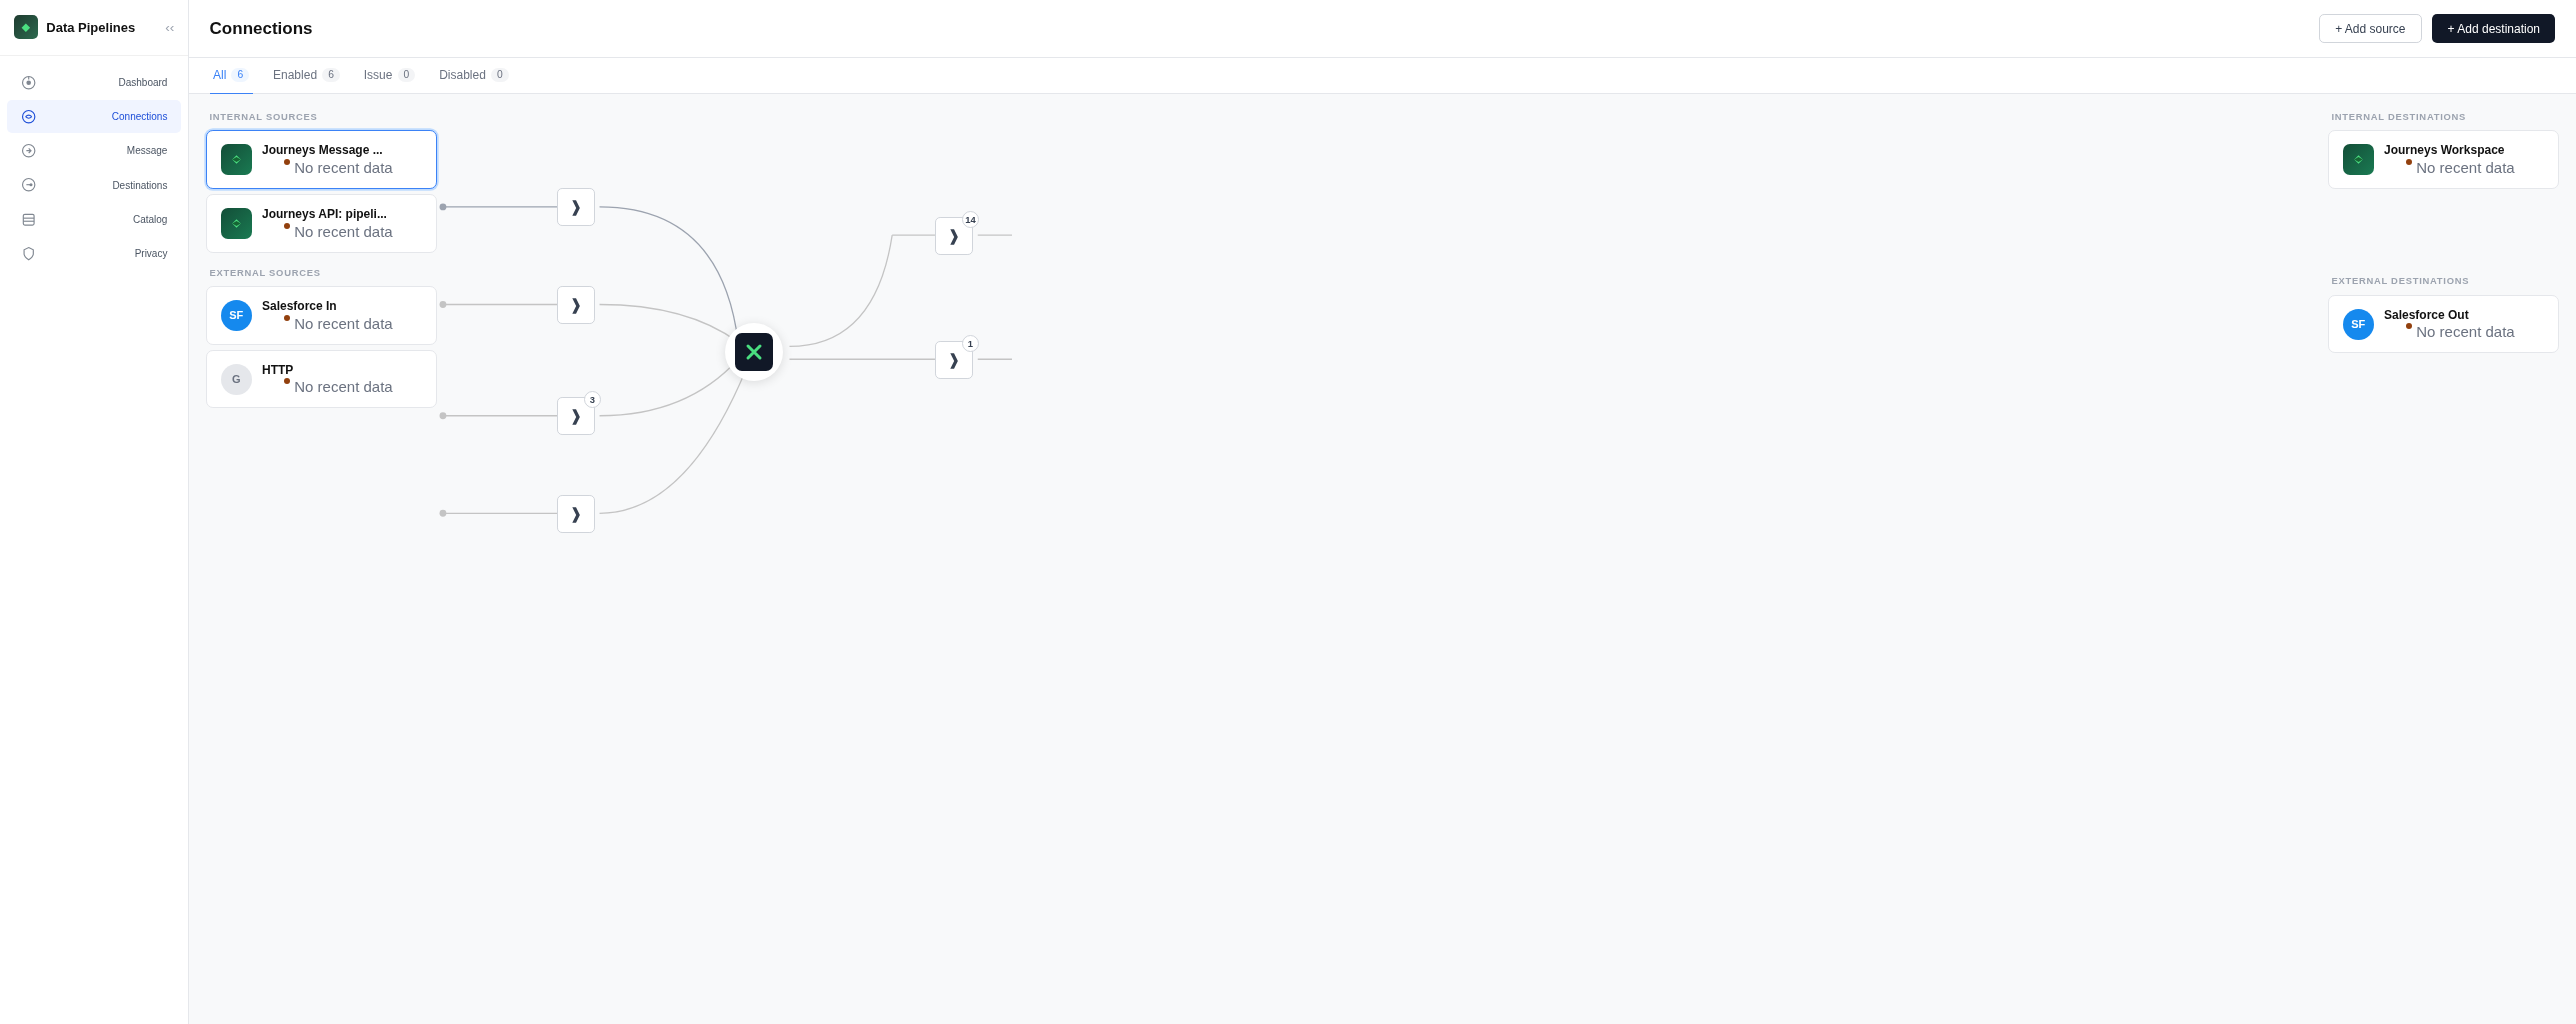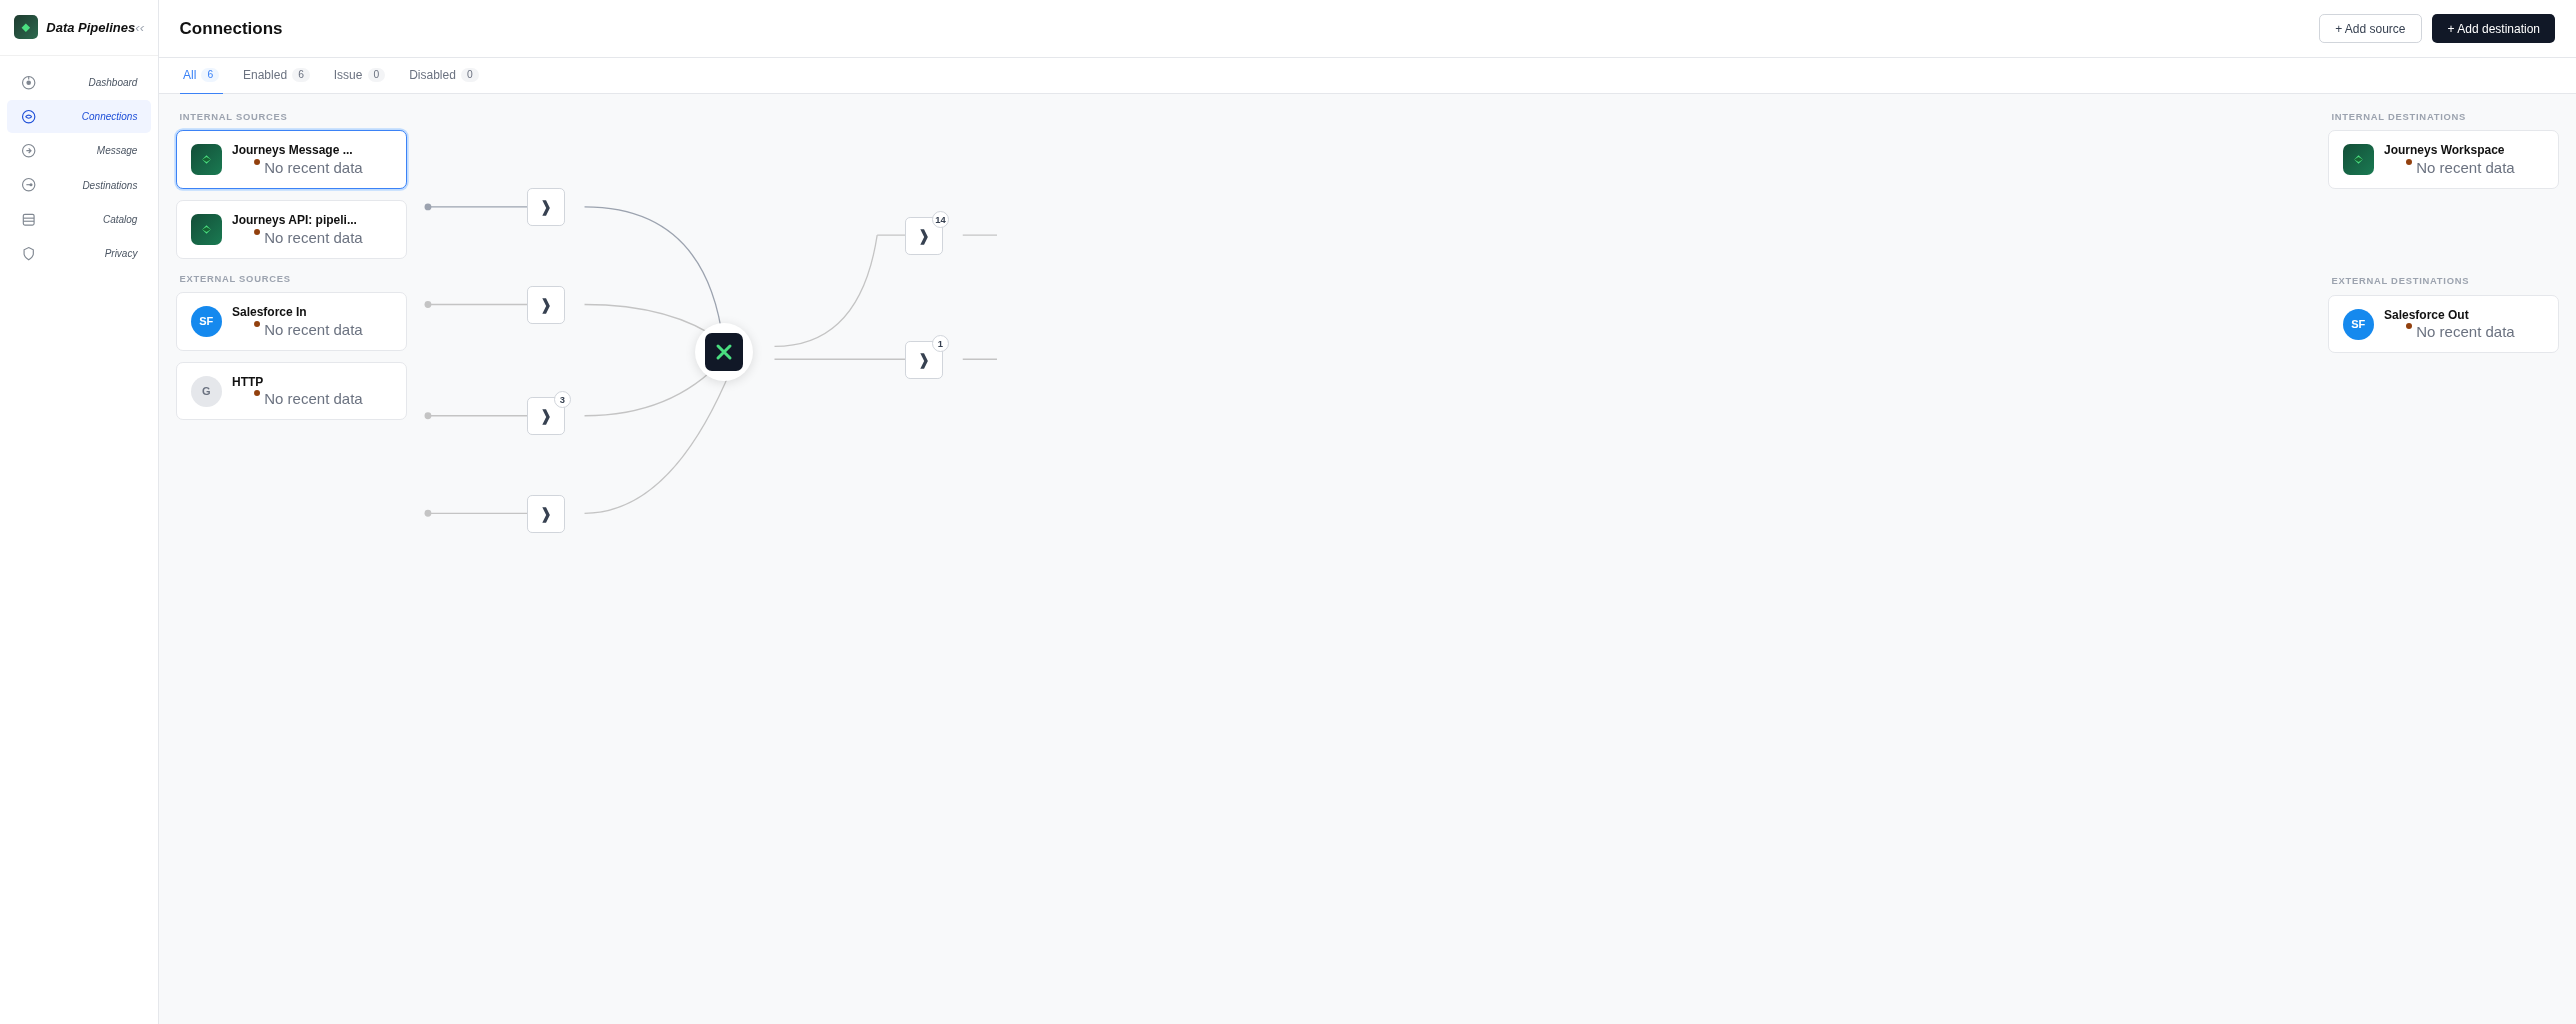--- a/index.html
+++ b/index.html
@@ -1,26 +1,25 @@
 <!DOCTYPE html>
 <html style="font-size:13.7px"><head>
   <meta charset="utf-8">
   <style>
     * { box-sizing: border-box; margin: 0; padding: 0; }
     body { font-family: -apple-system, BlinkMacSystemFont, 'Segoe UI', sans-serif; background: #f5f5f5; display: flex; height: 100vh; overflow: hidden; }
 
     
     .sidebar {
-      width: 159px;
+      width: 189px;
       background: #fff;
       border-right: 0.9px solid #e5e7eb;
       display: flex;
       flex-direction: column;
       flex-shrink: 0;
-      font-style: italic;
     }
     .sidebar-header {
       display: flex;
       align-items: center;
       justify-content: space-between;
       padding: 15.4px 13.7px;
       border-bottom: 0.9px solid #f0f0f0;
     }
     .sidebar-logo {
       display: flex;
@@ -165,21 +164,21 @@
       padding-left: 3.4px;
     }
     .source-card {
       background: #fff;
       border: 1.3px solid #e5e7eb;
       border-radius: 6.9px;
       padding: 12px 13.7px;
       display: flex;
       align-items: center;
       gap: 10.3px;
-      margin-bottom: 11px;
+      margin-bottom: 5px;
       cursor: pointer;
     }
     .source-card.selected {
       border-color: #3b82f6;
       box-shadow: 0 0 0 1.7px #bfdbfe;
     }
     .card-icon {
       width: 31px; height: 31px;
       border-radius: 6.9px;
       display: flex; align-items: center; justify-content: center;

